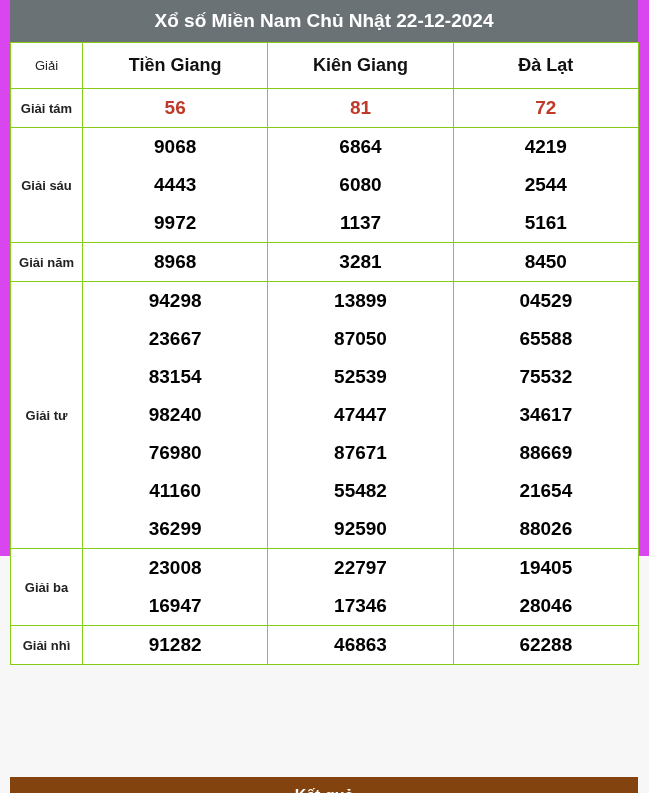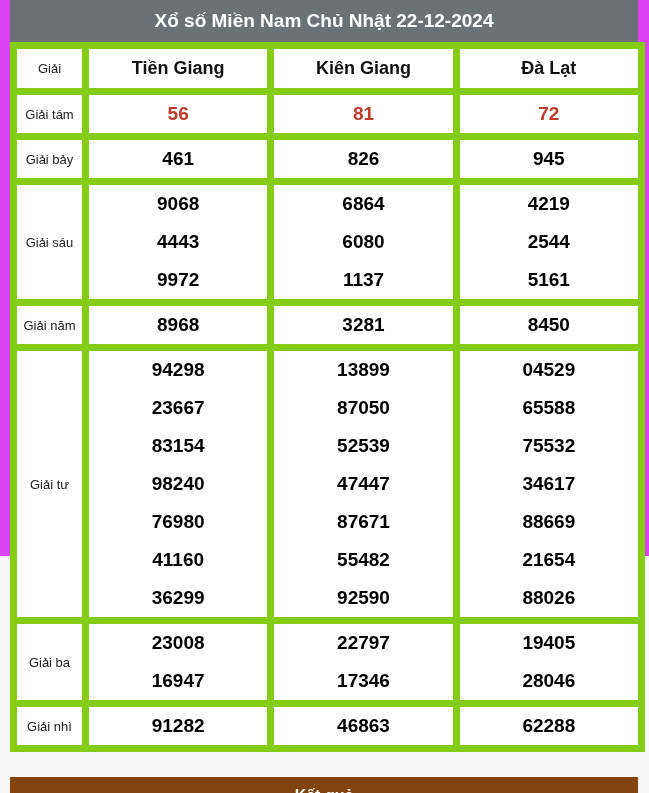--- a/index.html
+++ b/index.html
@@ -48,21 +48,21 @@
     width: 628px;
     table-layout: fixed;
     background: #ffffff;
   }
 
   table.results col.c-label { width: 72px; }
   table.results col.c-prov  { width: 185.333px; }
 
   table.results td,
   table.results th {
-    border: 7px solid #84cc16;
+    border: 1px solid #84cc16;
     text-align: center;
     vertical-align: middle;
     padding: 0;
     background: #ffffff;
   }
 
   
   .prov-head {
     height: 46px;
   }
@@ -74,21 +74,21 @@
   .prov-head .prov {
     font-size: 18px;
     font-weight: bold;
     color: #111111;
     white-space: nowrap;
   }
 
   
   .prize-label {
     font-size: 13px;
-    font-weight: normal;
+    font-weight: bold;
     color: #222222;
     white-space: nowrap;
   }
 
   
   .nums {
     font-size: 19px;
     font-weight: bold;
     color: #000000;
     line-height: 38px;
@@ -160,32 +160,20 @@
               <span class="n">56</span>
             </td>
             <td class="nums red">
               <span class="n">81</span>
             </td>
             <td class="nums red">
               <span class="n">72</span>
             </td>
           </tr>
           <tr>
-            <td class="prize-label">Giải bảy</td>
-            <td class="nums">
-              <span class="n">461</span>
-            </td>
-            <td class="nums">
-              <span class="n">826</span>
-            </td>
-            <td class="nums">
-              <span class="n">945</span>
-            </td>
-          </tr>
-          <tr>
             <td class="prize-label">Giải sáu</td>
             <td class="nums">
               <span class="n">9068</span>
               <span class="n">4443</span>
               <span class="n">9972</span>
             </td>
             <td class="nums">
               <span class="n">6864</span>
               <span class="n">6080</span>
               <span class="n">1137</span>

